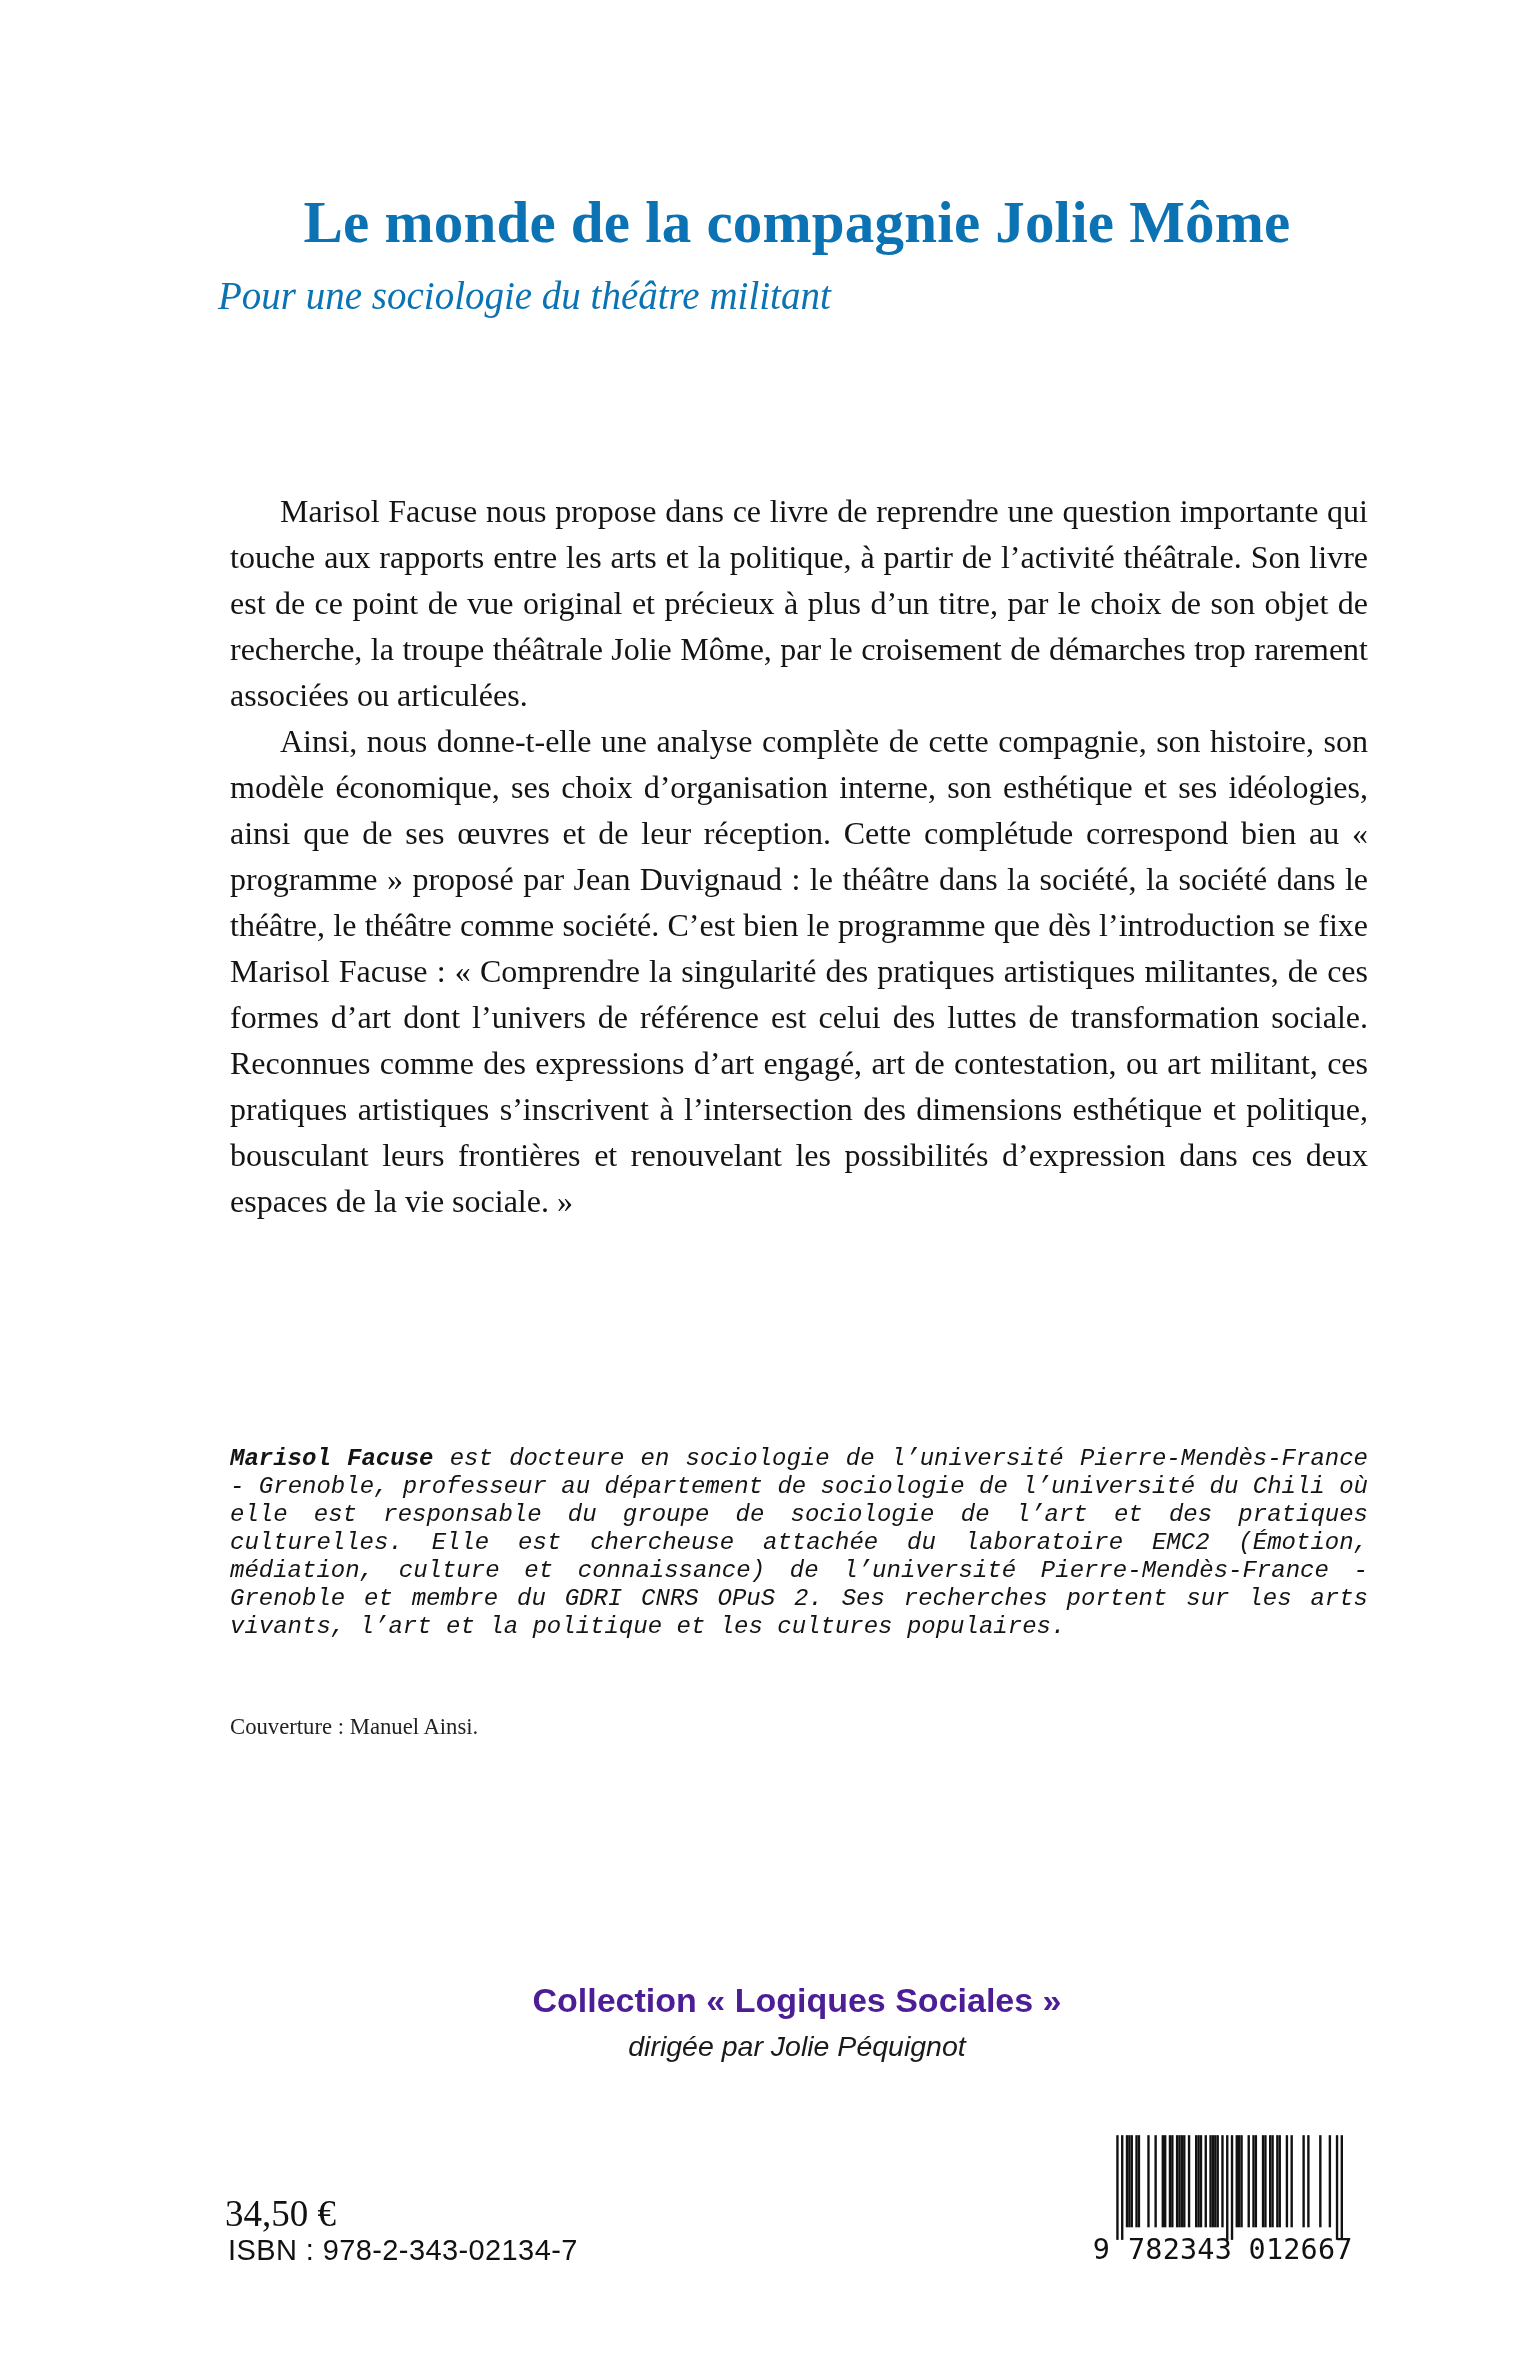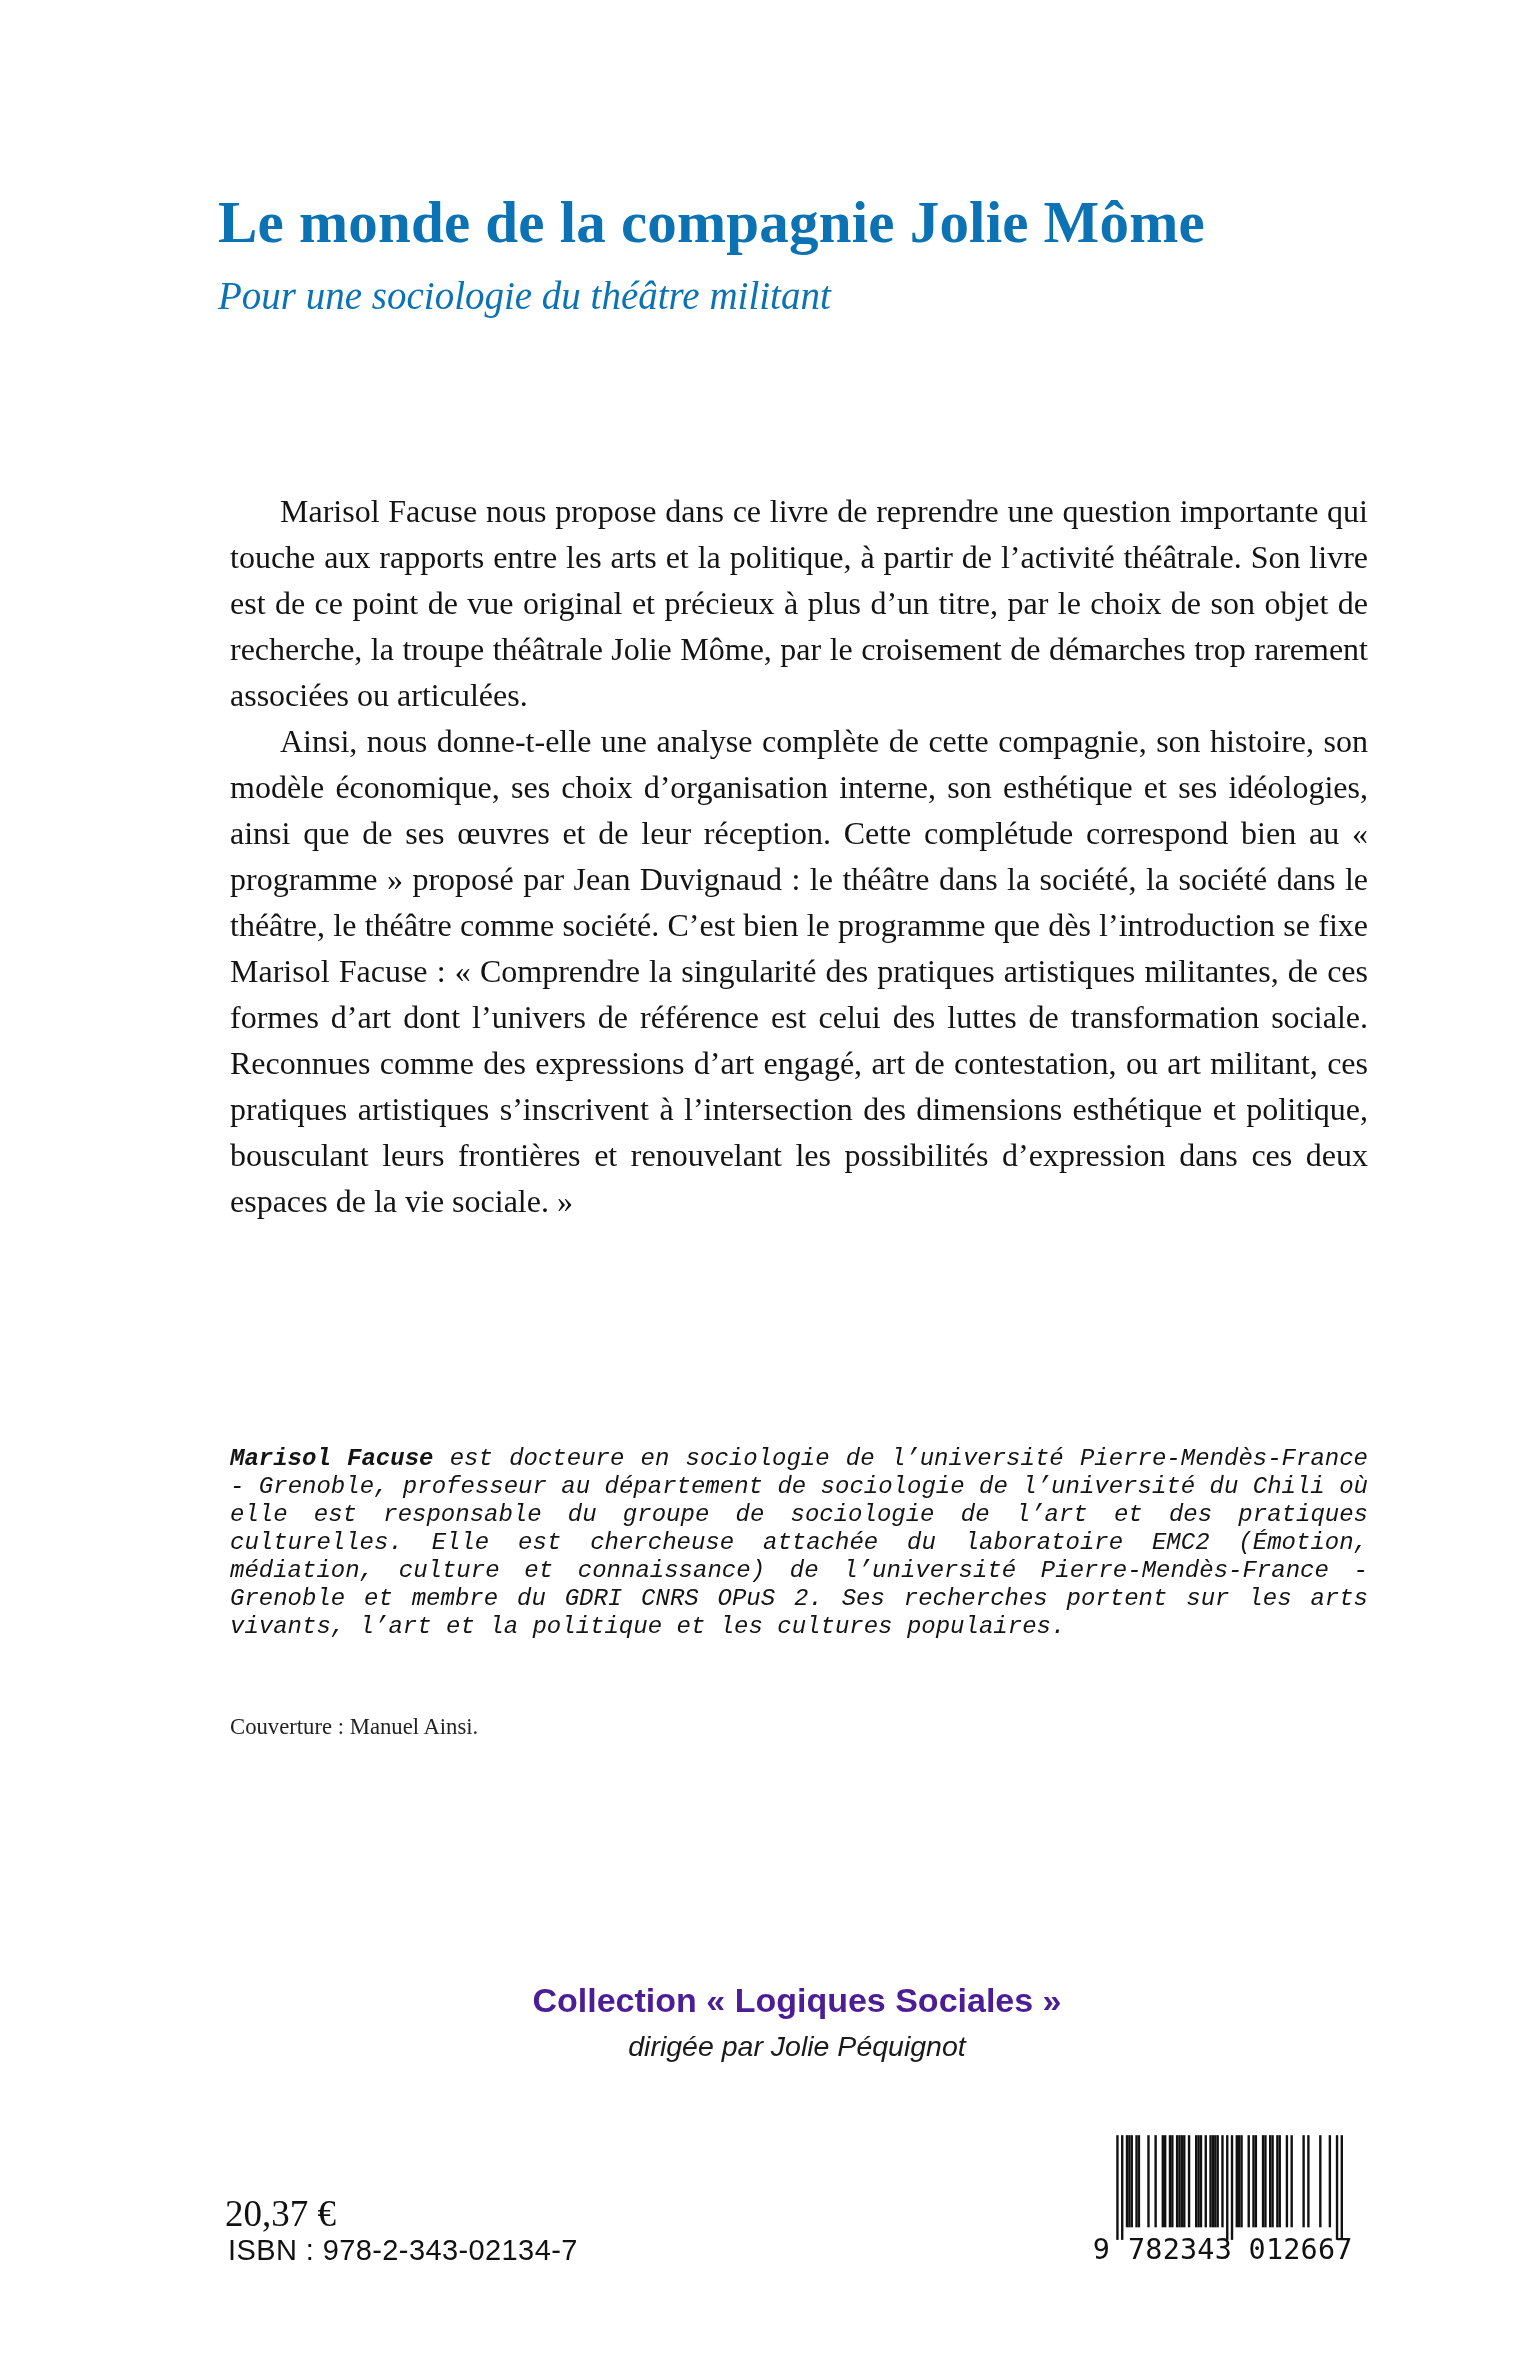--- a/index.html
+++ b/index.html
@@ -13,21 +13,21 @@
       position: relative;
       overflow: hidden;
       color: #1a1a1a;
       font-family: "Liberation Serif", "DejaVu Serif", serif;
     }
     .abs { position: absolute; }
 
     
     #title {
       left: 218px; width: 1158px; top: 186px;
-      text-align: left;
+      text-align: center;
       font-family: "Liberation Serif", serif;
       font-weight: bold;
       font-size: 59px;
       line-height: 72px;
       letter-spacing: 0.2px;
       white-space: nowrap;
     }
     #subtitle {
       left: 218px; width: 1158px; top: 265px;
       text-align: left;
@@ -142,21 +142,21 @@
 
 <div id="bio" class="abs">
   <p><span class="author-name">Marisol Facuse</span><span> est docteure en sociologie de l’université Pierre-Mendès-France - Grenoble, professeur au département de sociologie de l’université du Chili où elle est responsable du groupe de sociologie de l’art et des pratiques culturelles. Elle est chercheuse attachée du laboratoire EMC2 (Émotion, médiation, culture et connaissance) de l’université Pierre-Mendès-France - Grenoble et membre du GDRI CNRS OPuS 2. Ses recherches portent sur les arts vivants, l’art et la politique et les cultures populaires.</span></p>
 </div>
 
 <div id="cover-credit" class="abs">Couverture : Manuel Ainsi.</div>
 
 <div id="collection" class="abs">Collection « Logiques Sociales »</div>
 <div id="director" class="abs">dirigée par Jolie Péquignot</div>
 
-<div id="price" class="abs">20,37 €</div>
+<div id="price" class="abs">34,50 €</div>
 <div id="isbn" class="abs">ISBN : 978-2-343-02134-7</div>
 
 <div id="barcode" class="abs">
   <svg id="barcode-svg" width="285" height="134" viewBox="0 0 340 160">
     <g id="bars">
         <rect x="30.00" y="5" width="2.85" height="125" fill="#111"></rect>
         <rect x="35.70" y="5" width="2.85" height="125" fill="#111"></rect>
         <rect x="41.40" y="5" width="2.85" height="110" fill="#111"></rect>
         <rect x="44.25" y="5" width="2.85" height="110" fill="#111"></rect>
         <rect x="47.10" y="5" width="2.85" height="110" fill="#111"></rect>

